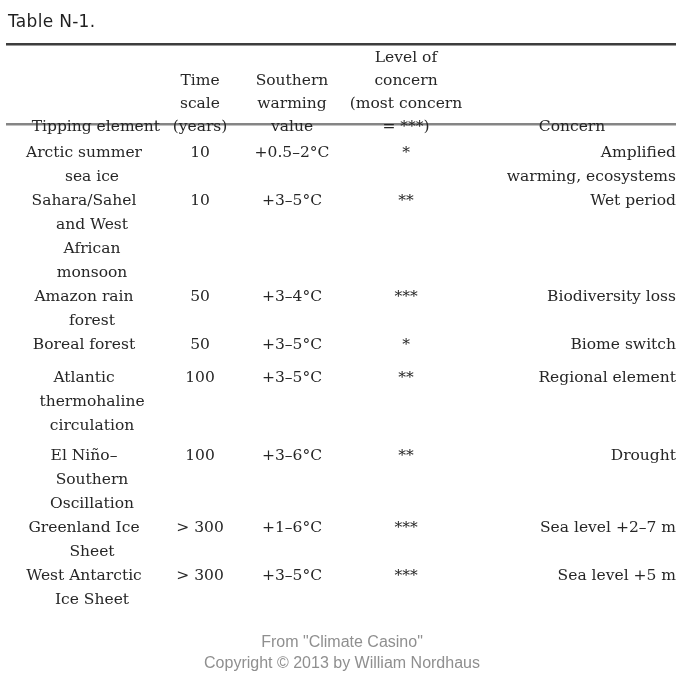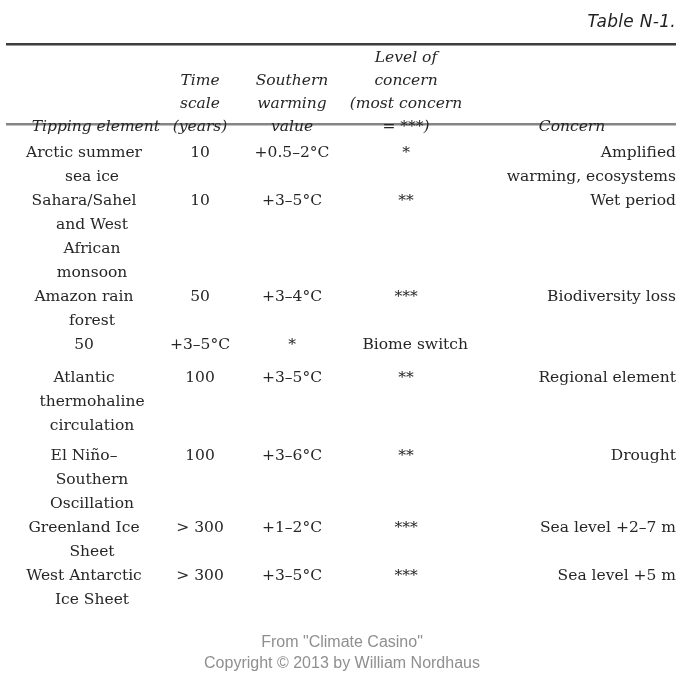--- a/index.html
+++ b/index.html
@@ -7,46 +7,44 @@
   body {
     width: 682px; height: 681px;
     font-family: "DejaVu Serif", serif;
     color: #262626;
     overflow: hidden;
   }
   .page { width: 682px; height: 681px; padding: 8px 6px 0 8px; }
 
   .table-title {
     font-family: "DejaVu Sans", sans-serif;
-    font-style: italic;
     font-size: 17px;
     line-height: 26px;
     color: #1f1f1f;
     letter-spacing: 0.3px;
-    text-align: right;
   }
 
   .rule { width: 670px; margin-left: -2px; }
   .rule-top {
     margin-top: 9px;
     height: 3px;
     background: linear-gradient(to bottom, #3d3d3d 0 60%, #9a9a9a 60% 100%);
   }
   .rule-mid {
     height: 3px;
     background: linear-gradient(to bottom, #858585 0 65%, #c2c2c2 65% 100%);
   }
 
   .thead, .row {
     display: grid;
     grid-template-columns: 152px 80px 104px 124px 208px;
   }
 
   .thead { height: 77px; align-items: end; font-size: 15.5px; }
-  .thead .hcell { line-height: 23px; padding-bottom: 6px; font-style: italic; }
+  .thead .hcell { line-height: 23px; padding-bottom: 6px; }
   .h-element { text-align: right; }
   .h-time, .h-threshold, .h-level, .h-concern { text-align: center; }
   .hline { display: block; }
 
   .tbody { padding-top: 14px; font-size: 15.5px; }
   .row { line-height: 24px; }
   .row:nth-child(4) { margin-bottom: 9px; }
   .row:nth-child(5) { margin-bottom: 6px; }
 
   .cell { vertical-align: top; }
@@ -133,20 +131,23 @@
           <div class="cont">forest</div>
         </div>
         <div class="cell c-time">50</div>
         <div class="cell c-threshold">+3–4°C</div>
         <div class="cell c-level">***</div>
         <div class="cell c-concern">
           <div>Biodiversity loss</div>
         </div>
       </div>
       <div class="row">
+        <div class="cell c-element">
+          <div>Boreal forest</div>
+        </div>
         <div class="cell c-time">50</div>
         <div class="cell c-threshold">+3–5°C</div>
         <div class="cell c-level">*</div>
         <div class="cell c-concern">
           <div>Biome switch</div>
         </div>
       </div>
       <div class="row">
         <div class="cell c-element">
           <div>Atlantic</div>
@@ -172,21 +173,21 @@
         <div class="cell c-concern">
           <div>Drought</div>
         </div>
       </div>
       <div class="row">
         <div class="cell c-element">
           <div>Greenland Ice</div>
           <div class="cont">Sheet</div>
         </div>
         <div class="cell c-time">&gt; 300</div>
-        <div class="cell c-threshold">+1–2°C</div>
+        <div class="cell c-threshold">+1–6°C</div>
         <div class="cell c-level">***</div>
         <div class="cell c-concern">
           <div>Sea level +2–7 m</div>
         </div>
       </div>
       <div class="row">
         <div class="cell c-element">
           <div>West Antarctic</div>
           <div class="cont">Ice Sheet</div>
         </div>

